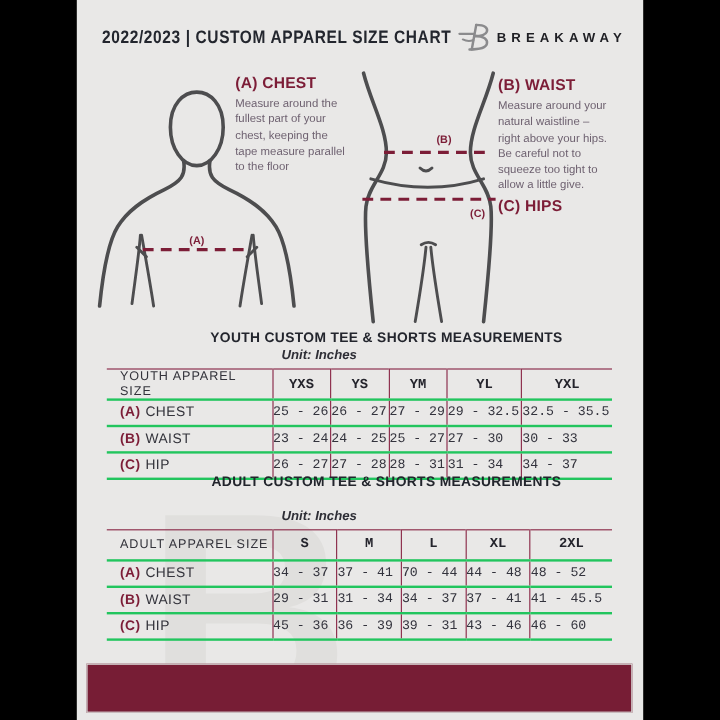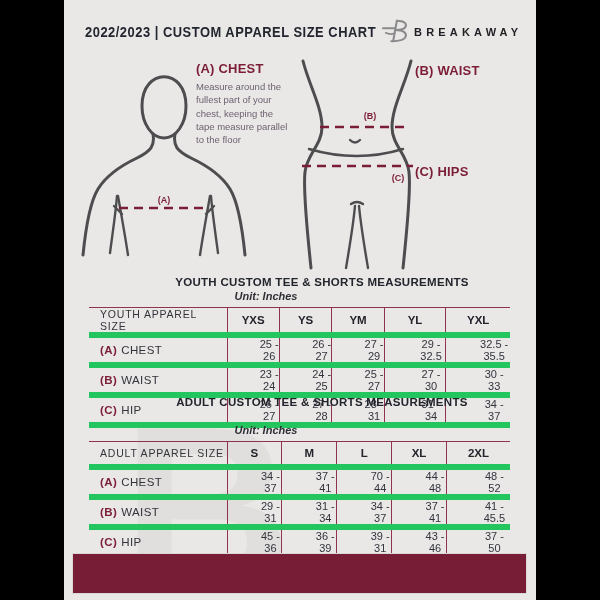--- a/index.html
+++ b/index.html
@@ -47,28 +47,28 @@
   .tbl-title { position:absolute; left:0; width:472px; text-align:center; font-size:11.5px;
                font-weight:bold; color:#23252d; letter-spacing:0.3px; z-index:2;padding-left:44px; }
   .tbl-unit  { position:absolute; left:0; width:404px; text-align:center; font-size:11px;
                font-style:italic; font-weight:600; color:#2e2e36; z-index:2; }
   .t-youth-title { top:276px; } .t-youth-unit { top:290px; }
   .t-adult-title { top:396px; } .t-adult-unit { top:424px; }
   table.size-table { position:absolute; left:25px; width:421px; border-collapse:collapse;
                      z-index:2; border-top:1px solid #8f3350; }
   table.t-youth { top:307px; }
   table.t-adult { top:441px; }
-  .size-table th, .size-table td { border-bottom:6px solid #22c55e; background:transparent; }
-  .size-table th + th, .size-table td + td { border-left:1px solid #8f3350; }
+  .size-table th, .size-table td { border-bottom:2px solid #22c55e; background:transparent; }
+  .size-table th + th, .size-table td + td { border-left:1px solid #8f3350;font-family:Liberation Mono, monospace; }
   .size-table th { height:25px; font-size:11.5px; font-weight:bold; color:#24242c;
                    text-align:center; }
   .size-table th.lbl-col { width:138px; font-weight:normal; font-size:10.5px;
                            letter-spacing:0.8px; color:#33333b; text-align:left;
                            padding-left:11px; }
-  .size-table td { height:22px; font-size:11px; color:#33333d; text-align:center;padding-left:32px; }
+  .size-table td { height:22px; font-size:11px; color:#33333d; text-align:left; }
   .size-table td.row-label { text-align:left; padding-left:11px; font-size:11.5px;
                              color:#33333b; letter-spacing:0.4px; }
   .size-table td.row-label .key { font-weight:bold; color:#7c1d37; margin-right:4px; }
 
   
   .footer-bar { position:absolute; left:8px; top:553px; width:455px; height:41px;
                 background:#771d35; border:1px solid #d9d8d6; z-index:3; }
 </style>
 </head>
 <body>
@@ -119,20 +119,26 @@
     </svg>
 
     <div class="guide-heading h-chest">(A) CHEST</div>
     <div class="guide-desc d-chest">Measure around the
 fullest part of your
 chest, keeping the
 tape measure parallel
 to the floor</div>
 
     <div class="guide-heading h-waist">(B) WAIST</div>
+    <div class="guide-desc d-waist">Measure around your
+natural waistline –
+right above your hips.
+Be careful not to
+squeeze too tight to
+allow a little give.</div>
 
     <div class="guide-heading h-hips">(C) HIPS</div>
 
     <div class="tbl-title t-youth-title">YOUTH CUSTOM TEE &amp; SHORTS MEASUREMENTS</div>
     <div class="tbl-unit t-youth-unit">Unit: Inches</div>
     <table class="size-table t-youth">
       <tbody>
           <tr>
         <th class="lbl-col">YOUTH APPAREL SIZE</th>
         <th>YXS</th>
@@ -207,20 +213,20 @@
         <td>41 - 45.5</td>
       </tr>
       <tr>
         <td class="row-label">
           <span class="key">(C)</span><span>HIP</span>
         </td>
         <td>45 - 36</td>
         <td>36 - 39</td>
         <td>39 - 31</td>
         <td>43 - 46</td>
-        <td>37 - 50</td>
+        <td>46 - 60</td>
       </tr>
     </tbody>
       </table>
 
     <div class="footer-bar"></div>
   </div>
 </div>
 
 </body></html>

